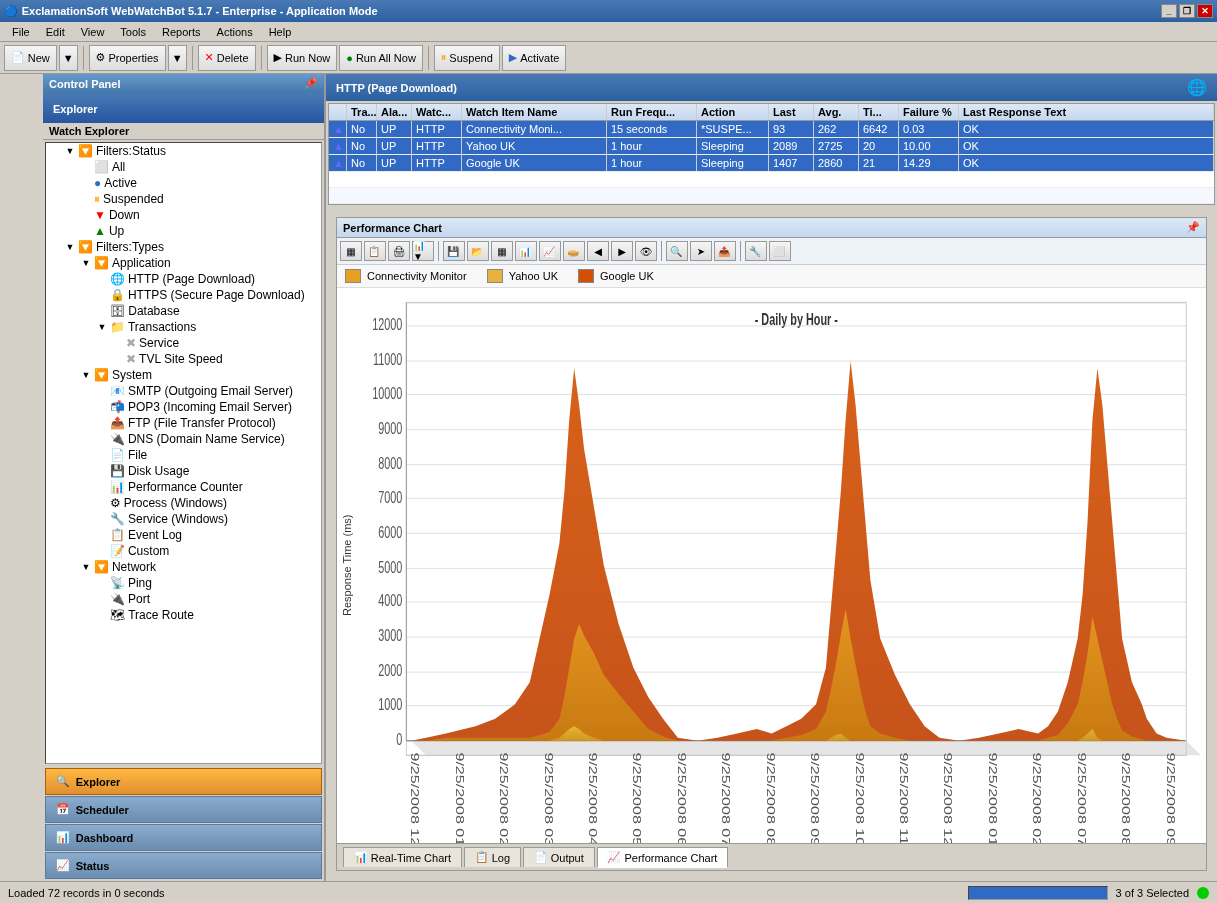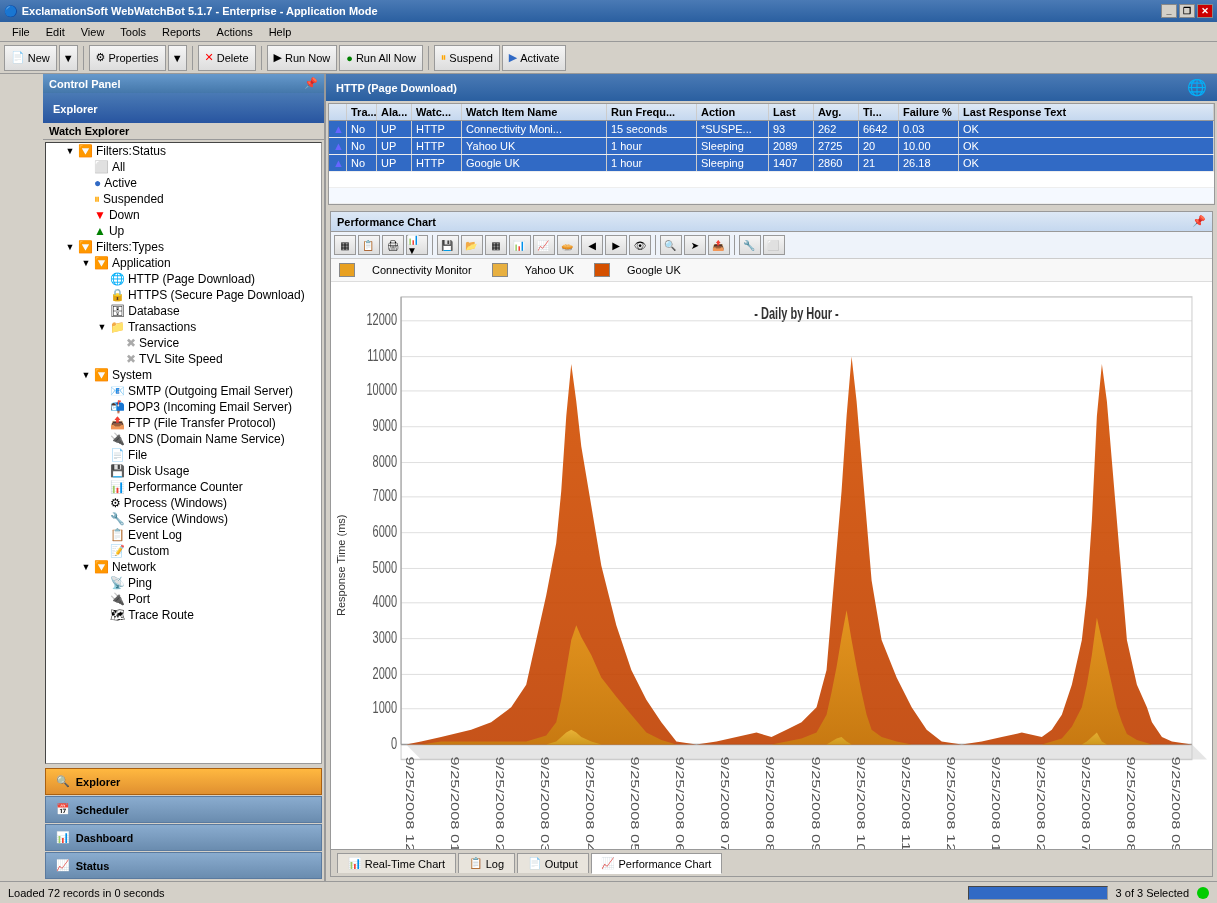--- a/index.html
+++ b/index.html
@@ -201,21 +201,21 @@
     .grid-row { display: flex; border-bottom: 1px solid #eee; }
     .grid-row:nth-child(even) { background: #f5f9ff; }
     .grid-row.selected { background: #316ac5; color: white; }
     .grid-row .grid-col { font-size: 11px; }
 
     
     .chart-section {
       flex: 1;
       display: flex;
       flex-direction: column;
-      margin: 4px;
+      margin: 10px;
       background: #e5e5e5;
       border: 1px solid #999;
       min-height: 0;
     }
     .chart-header {
       background: linear-gradient(to bottom, #dde8f5, #c5d8ef);
       padding: 3px 6px;
       font-weight: bold;
       display: flex;
       justify-content: space-between;
@@ -240,21 +240,21 @@
     .chart-tb-separator { width: 1px; height: 20px; background: #999; margin: 0 2px; }
 
     
     .chart-legend {
       display: flex;
       gap: 20px;
       padding: 4px 8px;
       border-bottom: 1px solid #ddd;
       background: #f8f8f8;
     }
-    .legend-item { display: flex; align-items: center; gap: 17px; }
+    .legend-item { display: flex; align-items: center; gap: 6px; }
     .legend-color { width: 16px; height: 14px; border: 1px solid #888; }
 
     
     .chart-area {
       flex: 1;
       position: relative;
       background: white;
       overflow: hidden;
       display: flex;
       align-items: stretch;
@@ -700,21 +700,21 @@
         <div class="grid-col col-pin"><span style="color:#6666ff;">▲</span></div>
         <div class="grid-col col-tra">No</div>
         <div class="grid-col col-ala">UP</div>
         <div class="grid-col col-watch">HTTP</div>
         <div class="grid-col col-name">Google UK</div>
         <div class="grid-col col-freq">1 hour</div>
         <div class="grid-col col-action">Sleeping</div>
         <div class="grid-col col-last">1407</div>
         <div class="grid-col col-avg">2860</div>
         <div class="grid-col col-ti">21</div>
-        <div class="grid-col col-fail">26.18</div>
+        <div class="grid-col col-fail">14.29</div>
         <div class="grid-col col-resp">OK</div>
       </div>
 
       <div class="grid-row" style="height:16px;"></div>
       <div class="grid-row" style="height:16px;"></div>
     </div>
 
     <div class="chart-section">
       <div class="chart-header">
         <span>Performance Chart</span>

